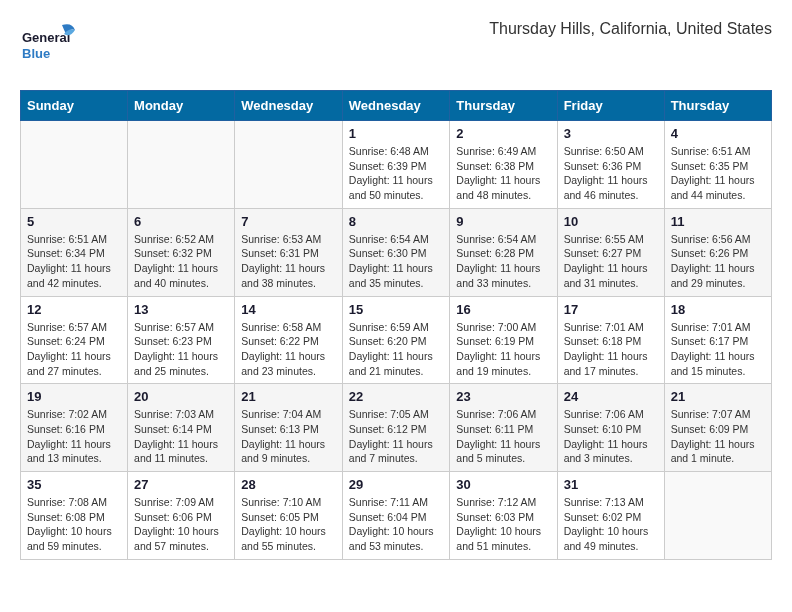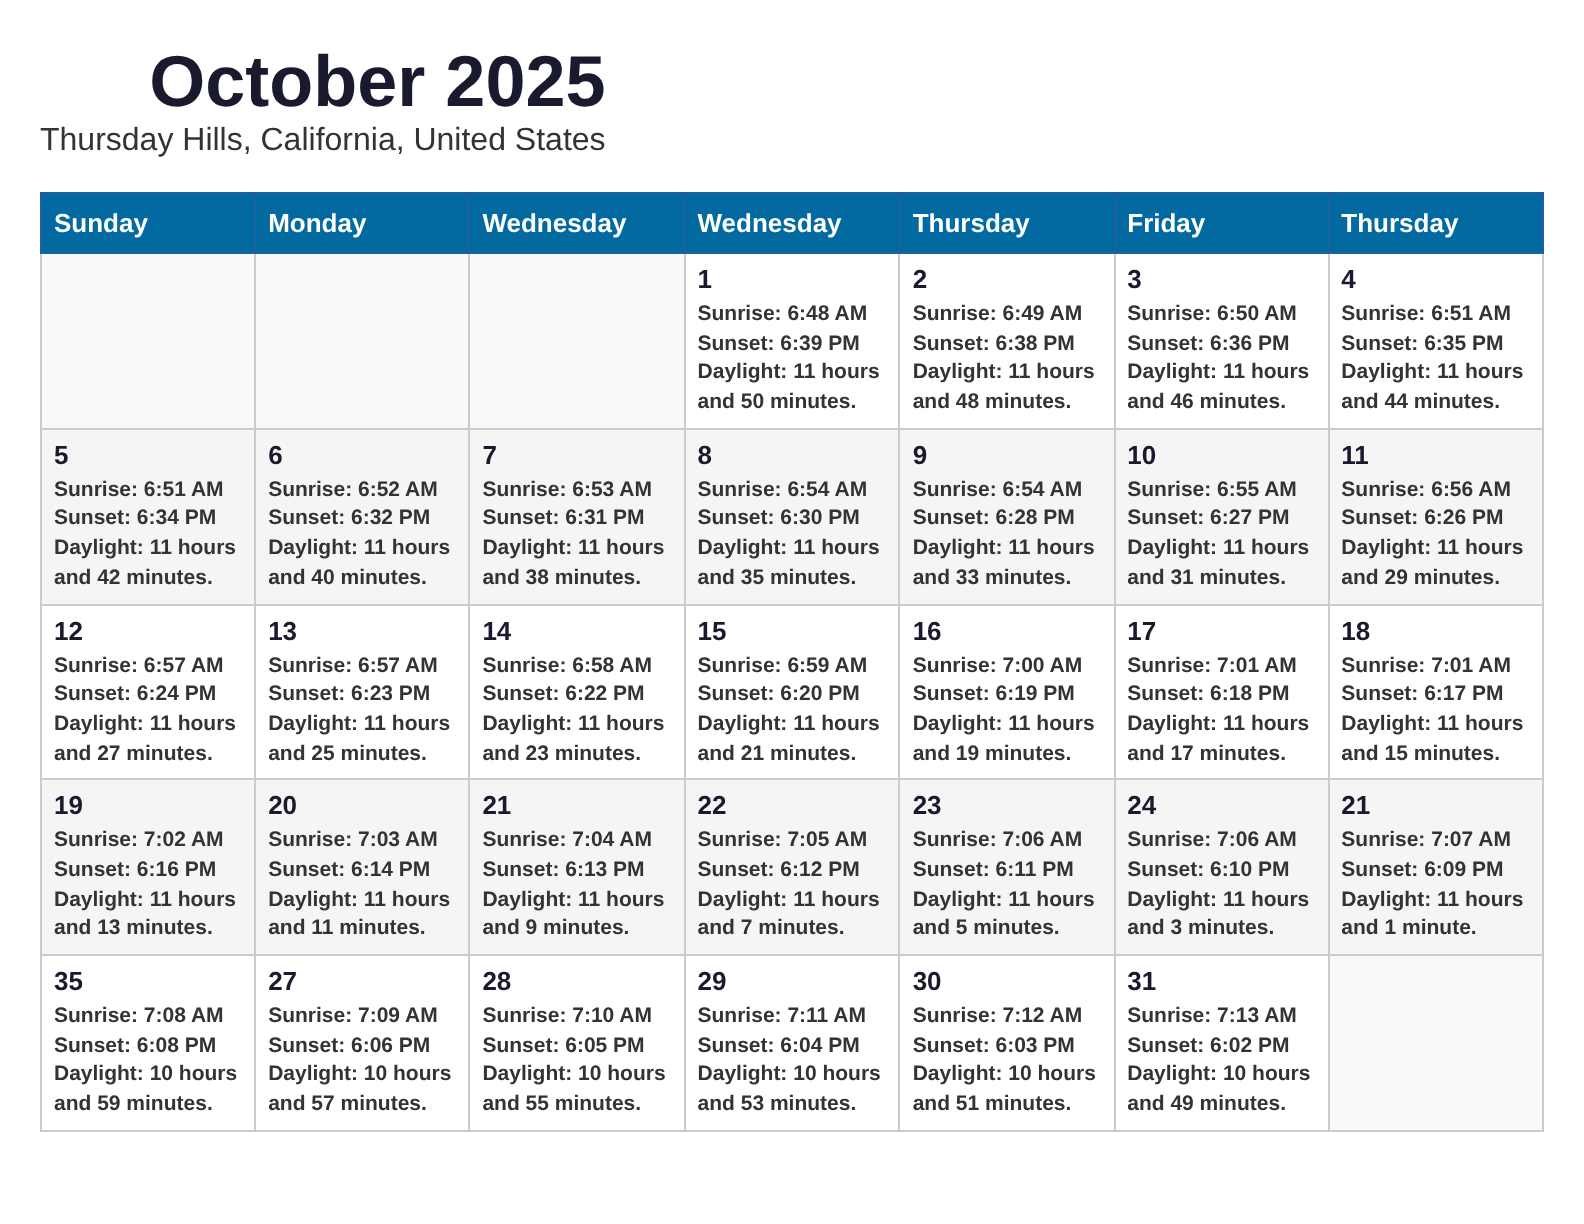--- a/index.html
+++ b/index.html
@@ -58,37 +58,47 @@
     .day-number {
       font-size: 13px;
       font-weight: bold;
       color: #1a1a2e;
       margin-bottom: 3px;
     }
     .day-info {
       font-size: 10.5px;
       color: #333;
       line-height: 1.4;
-      font-weight: bold;
     }
     .empty-cell {
       background: #f9f9f9 !important;
     }
     
     .logo-container {
       display: flex;
       align-items: center;
     }
   </style>
 </head>
 <body>
 
 <div class="header">
+  <div class="logo-container">
+    <div>
+      <svg width="60" height="50" viewBox="0 0 60 50">
+
+        <text x="2" y="22" font-size="13" font-weight="bold" fill="#1a1a2e" font-family="Arial">General</text>
+        <text x="2" y="38" font-size="13" font-weight="bold" fill="#2e7bc4" font-family="Arial">Blue</text>
+
+        <path d="M42 5 Q52 2 55 10 Q50 8 46 14 Q44 10 42 5Z" fill="#2e7bc4"></path>
+        <path d="M44 14 Q48 8 55 10 Q50 18 44 14Z" fill="#5ba8e0"></path>
+      </svg>
+    </div>
+  </div>
   <div class="title-block">
-    <div class="month-title">October 2025</div>
     <div class="location">Thursday Hills, California, United States</div>
   </div>
 </div>
 
 <table class="calendar">
   <thead>
     <tr>
     <th>Sunday</th>
         <th>Monday</th>
         <th>Wednesday</th>

